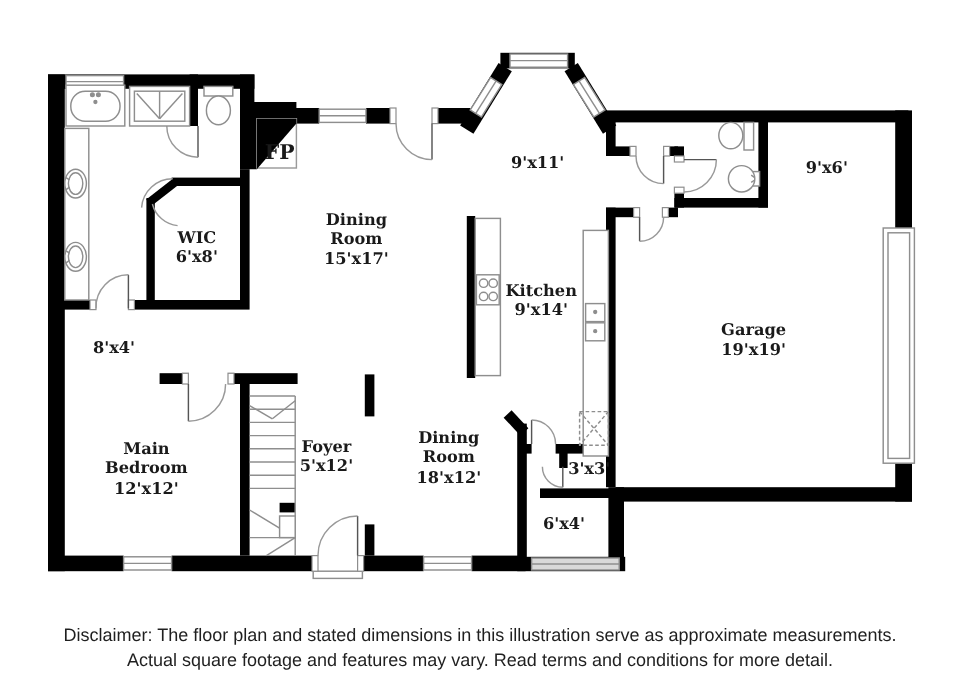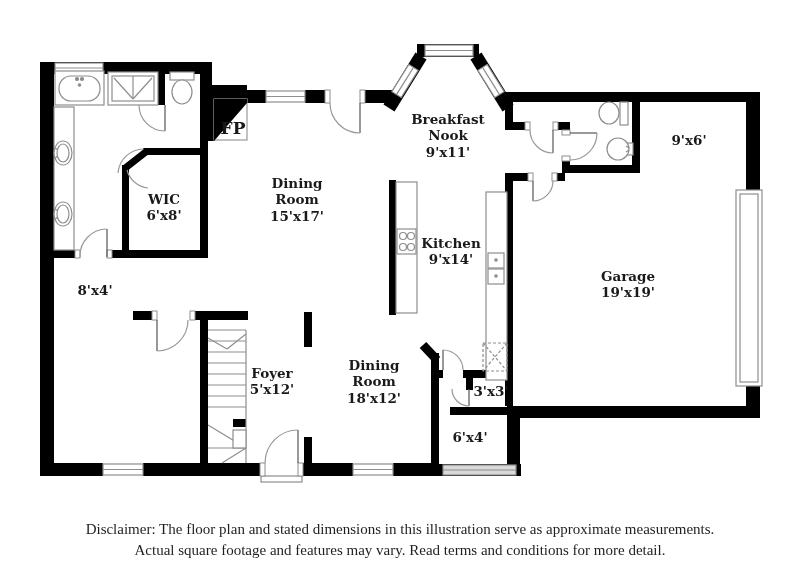--- a/index.html
+++ b/index.html
@@ -17,21 +17,21 @@
   .lbl-bedroom{left:122px;top:391px}
   .lbl-foyer{left:272px;top:381px}
   .lbl-dining{left:374px;top:382px}
   .lbl-wic{left:164px;top:207px}
   .lbl-hall{left:95px;top:290px}
   .lbl-storage{left:689px;top:140px}
   .lbl-closet{left:491px;top:391px}
   .lbl-entry{left:470px;top:437px}
   .lbl-fp{left:233px;top:128px;font-size:17px}
   .disclaimer{position:absolute;left:0;right:0;top:519px;text-align:center;
-              color:#1f1f1f;font-family:Liberation Serif, serif;font-size:15px;line-height:1.42;}
+              color:#1f1f1f;font-family:Liberation Sans, sans-serif;font-size:15px;line-height:1.42;}
 </style>
 </head>
 <body>
 
 <div class="canvas">
 
   <svg width="800" height="582" viewBox="0 0 800 582">
 
     <g fill="#000">
       <rect x="40" y="62" width="14" height="414"></rect>
@@ -280,31 +280,34 @@
       </g>
     </g>
   </svg>
 
   <div class="room-label lbl-living">
     <span class="rname">Dining
 Room</span>
     <span class="rdims">15'x17'</span>
   </div>
   <div class="room-label lbl-breakfast">
-    <span class="rname">Breakfast
-Nook</span>
     <span class="rdims">9'x11'</span>
   </div>
   <div class="room-label lbl-kitchen">
     <span class="rname">Kitchen</span>
     <span class="rdims">9'x14'</span>
   </div>
   <div class="room-label lbl-garage">
     <span class="rname">Garage</span>
     <span class="rdims">19'x19'</span>
+  </div>
+  <div class="room-label lbl-bedroom">
+    <span class="rname">Main
+Bedroom</span>
+    <span class="rdims">12'x12'</span>
   </div>
   <div class="room-label lbl-foyer">
     <span class="rname">Foyer</span>
     <span class="rdims">5'x12'</span>
   </div>
   <div class="room-label lbl-dining">
     <span class="rname">Dining
 Room</span>
     <span class="rdims">18'x12'</span>
   </div>

